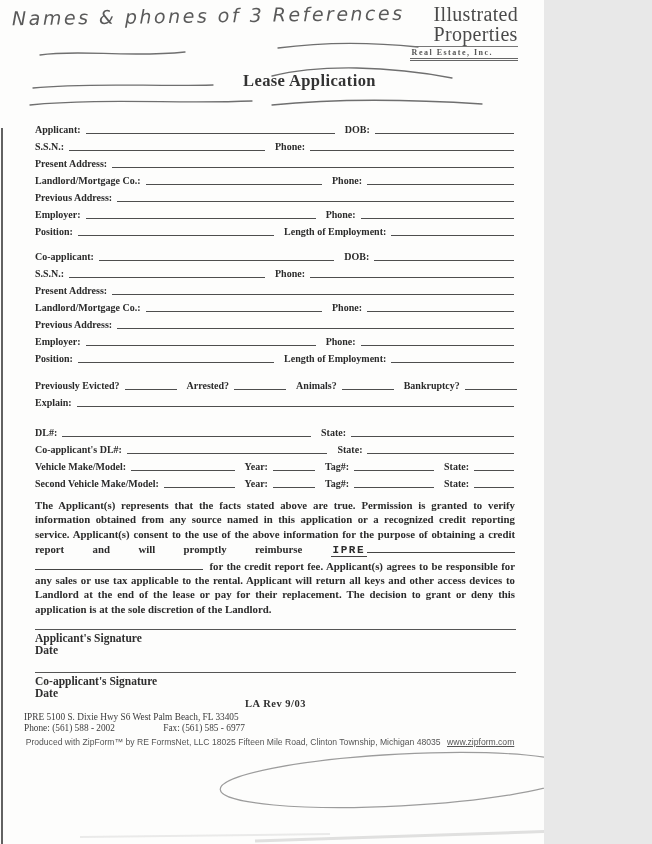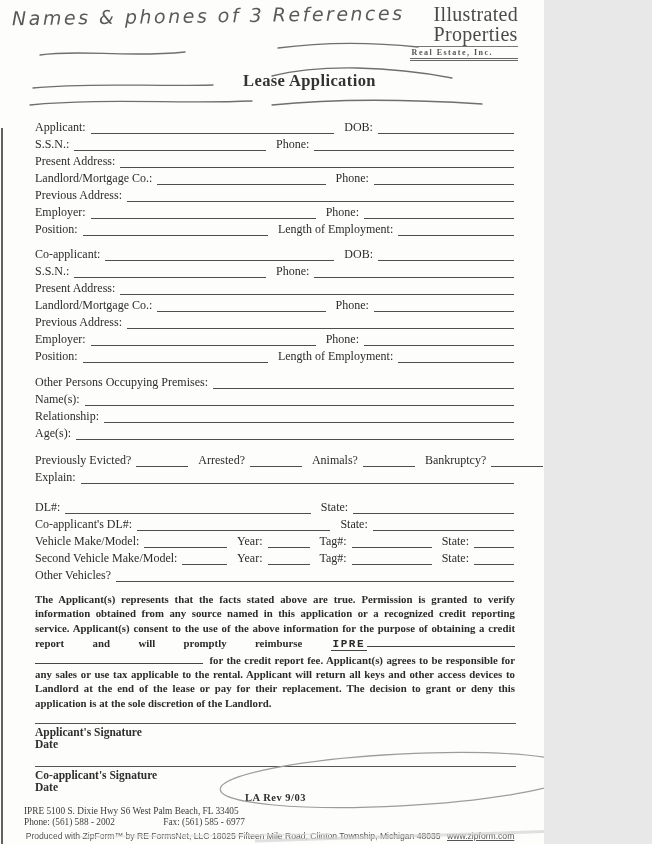--- a/index.html
+++ b/index.html
@@ -13,21 +13,21 @@
       color:#5a5a5a;transform:rotate(-0.8deg);white-space:nowrap;}
   .logo{position:absolute;right:26px;top:4px;text-align:left;color:#4a4a4a;}
   .logo-l1,.logo-l2{font-family:"Liberation Serif",serif;font-size:20px;line-height:20px;letter-spacing:.3px;margin-left:24px;}
   .logo-l3{margin-top:2px;font-size:8px;font-weight:bold;letter-spacing:1.5px;color:#555;
       border-top:1px solid #777;border-bottom:3px double #666;padding:1px 2px;}
   .title{position:absolute;left:243px;top:71px;font-size:16.5px;font-weight:bold;letter-spacing:.4px;color:#333;}
   .scribbles{position:absolute;left:0;top:0;pointer-events:none;}
   
   .form{position:absolute;left:35px;right:28px;top:118px;}
   .row{display:flex;align-items:flex-end;height:17px;}
-  .lbl{font-size:12px;font-weight:normal;white-space:nowrap;color:#2b2b2b;}
+  .lbl{font-size:10px;font-weight:bold;white-space:nowrap;color:#2b2b2b;}
   .blank{border-bottom:1.2px solid #4e4e4e;height:12px;flex-grow:1;margin:0 10px 1px 5px;min-width:26px;}
   .row .blank:last-child{margin-right:2px;}
   .blank.fixed{flex-grow:0;}
   .filler{flex-grow:1;}
   .sec{margin-top:0;}
   .sec-coapplicant{margin-top:8px;}
   .sec-occupants{margin-top:9px;}
   .sec-history{margin-top:10px;}
   .sec-vehicles{margin-top:13px;}
   
@@ -158,38 +158,20 @@
             <span class="lbl">Phone:</span>
             <span class="blank" style="flex-grow: 2;"></span>
           </div>
           <div class="row">
             <span class="lbl">Position:</span>
             <span class="blank" style="flex-grow: 2.4;"></span>
             <span class="lbl">Length of Employment:</span>
             <span class="blank" style="flex-grow: 1.5;"></span>
           </div>
         </div>
-        <div class="sec sec-occupants">
-          <div class="row">
-            <span class="lbl">Other Persons Occupying Premises:</span>
-            <span class="blank" style="flex-grow: 1;"></span>
-          </div>
-          <div class="row">
-            <span class="lbl">Name(s):</span>
-            <span class="blank" style="flex-grow: 1;"></span>
-          </div>
-          <div class="row">
-            <span class="lbl">Relationship:</span>
-            <span class="blank" style="flex-grow: 1;"></span>
-          </div>
-          <div class="row">
-            <span class="lbl">Age(s):</span>
-            <span class="blank" style="flex-grow: 1;"></span>
-          </div>
-        </div>
         <div class="sec sec-history">
           <div class="row">
             <span class="lbl">Previously Evicted?</span>
             <span class="blank fixed" style="flex: 0 0 52px;"></span>
             <span class="lbl">Arrested?</span>
             <span class="blank fixed" style="flex: 0 0 52px;"></span>
             <span class="lbl">Animals?</span>
             <span class="blank fixed" style="flex: 0 0 52px;"></span>
             <span class="lbl">Bankruptcy?</span>
             <span class="blank fixed" style="flex: 0 0 52px;"></span>
@@ -225,24 +207,20 @@
           </div>
           <div class="row">
             <span class="lbl">Second Vehicle Make/Model:</span>
             <span class="blank" style="flex-grow: 1.7;"></span>
             <span class="lbl">Year:</span>
             <span class="blank fixed" style="flex: 0 0 42px;"></span>
             <span class="lbl">Tag#:</span>
             <span class="blank fixed" style="flex: 0 0 80px;"></span>
             <span class="lbl">State:</span>
             <span class="blank fixed" style="flex: 0 0 40px;"></span>
-          </div>
-          <div class="row">
-            <span class="lbl">Other Vehicles?</span>
-            <span class="blank" style="flex-grow: 1;"></span>
           </div>
         </div>
       </div>
 
     <p class="agreement"><span>The Applicant(s) represents that the facts stated above are true. Permission is granted to verify information obtained from any source named in this application or a recognized credit reporting service. Applicant(s) consent to the use of the above information for the purpose of obtaining a credit report and will promptly reimburse </span><span class="ipre">IPRE</span><span class="blank-inline bi-1"></span><span class="blank-inline bi-2"></span><span> for the credit report fee. Applicant(s) agrees to be responsible for any sales or use tax applicable to the rental. Applicant will return all keys and other access devices to Landlord at the end of the lease or pay for their replacement. The decision to grant or deny this application is at the sole discretion of the Landlord.</span></p>
 
     <div class="sig-divider"></div>
     <div class="sig-row">
       <span class="sig-name">Applicant's Signature</span>
       <span class="sig-date">Date</span>

